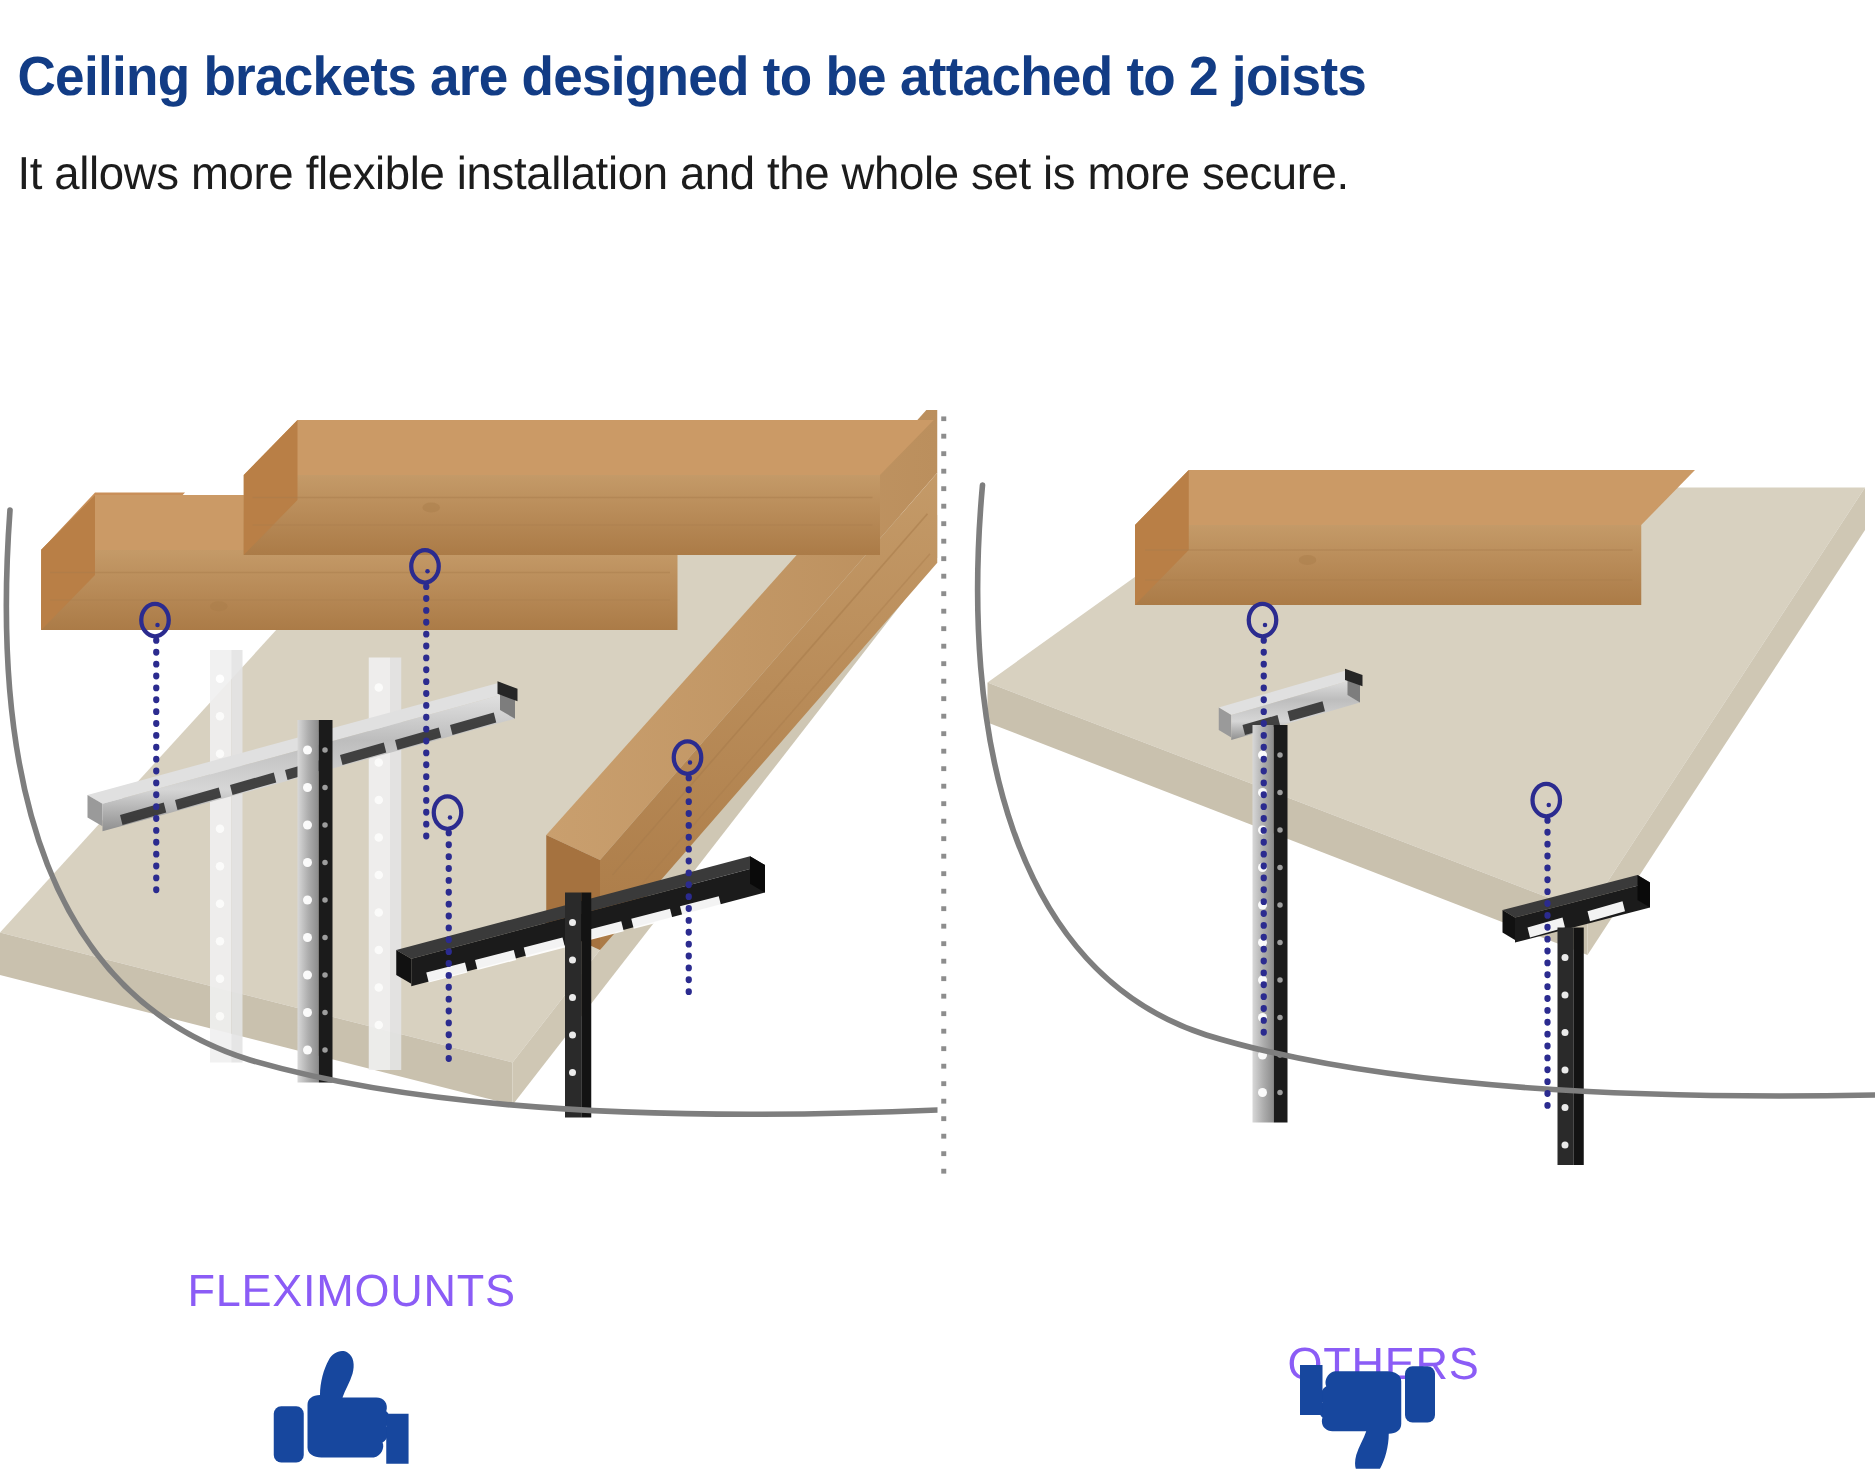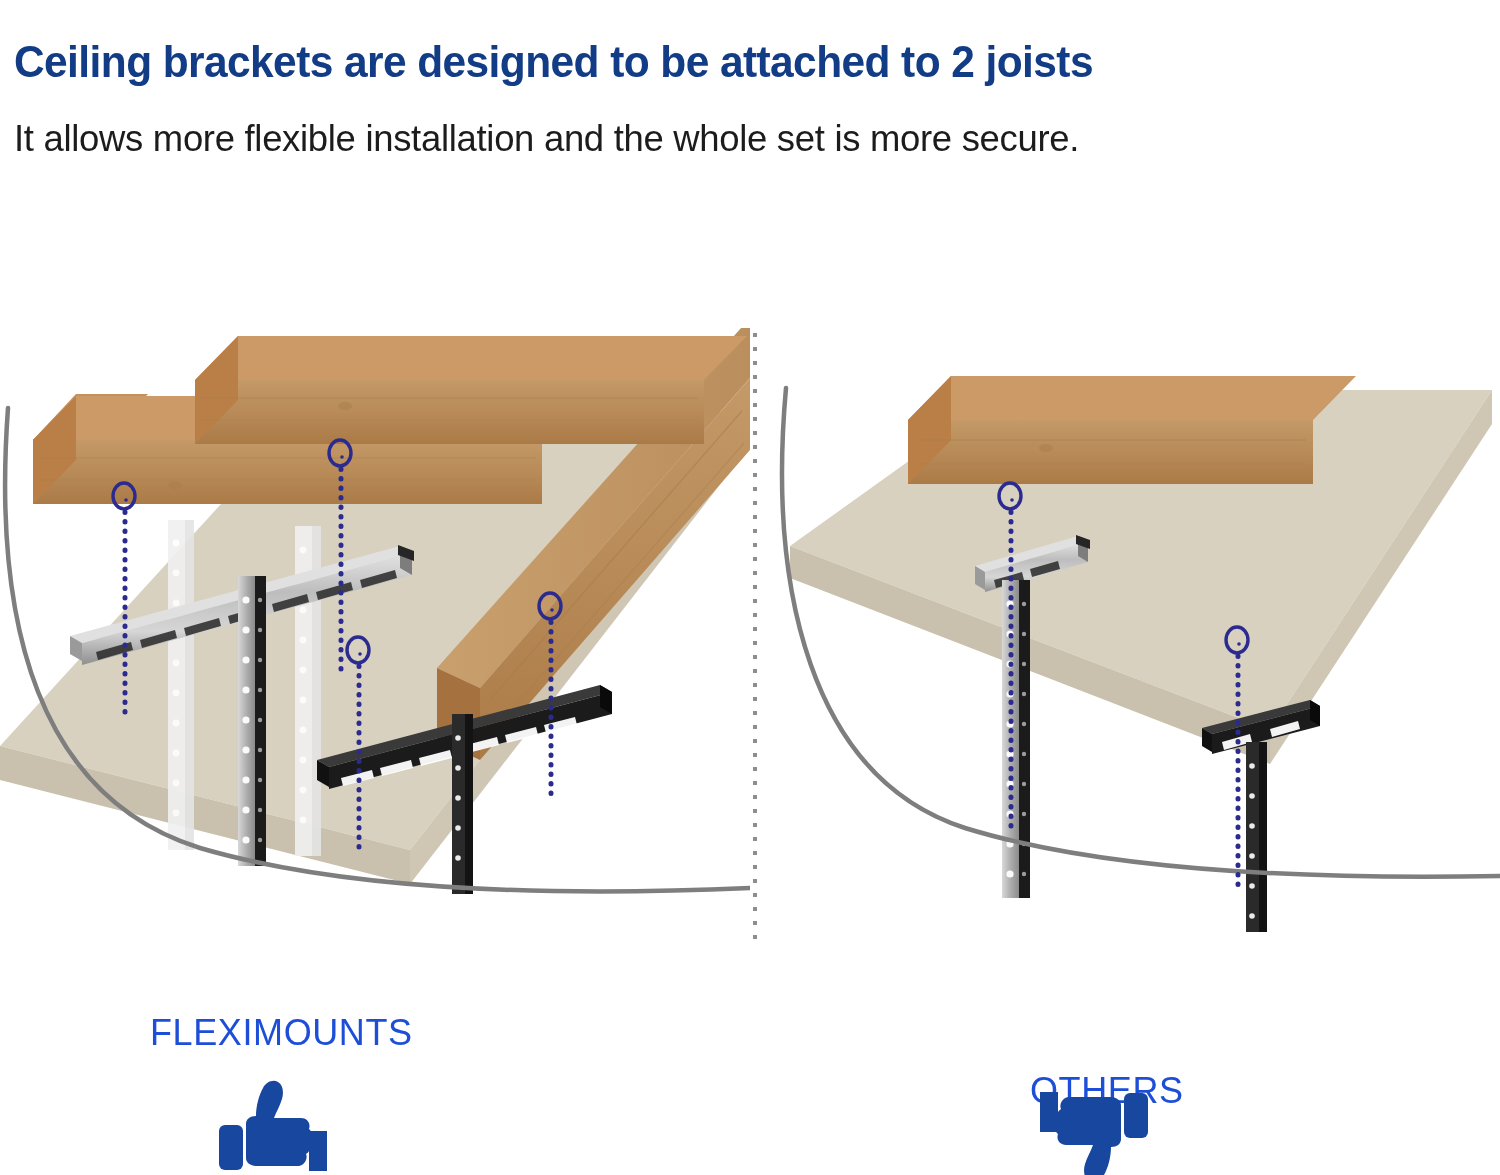--- a/index.html
+++ b/index.html
@@ -84,21 +84,21 @@
   .pane-right { left: 750px; width: 750px; }
 
   .pane svg { display: block; }
 
   
   .label {
     position: absolute;
     font-size: 36px;
     line-height: 40px;
     letter-spacing: 0.6px;
-    color: #1d4ed8;
+    color: #8b5cf6;
     font-family: "Liberation Sans", sans-serif;
     white-space: nowrap;
   }
   .label-left  { left: 150px;  top: 985px; }
   .label-right { left: 1030px; top: 1043px; }
 
   .thumb {
     position: absolute;
   }
   .thumb-up   { left: 215px;  top: 1050px; }

